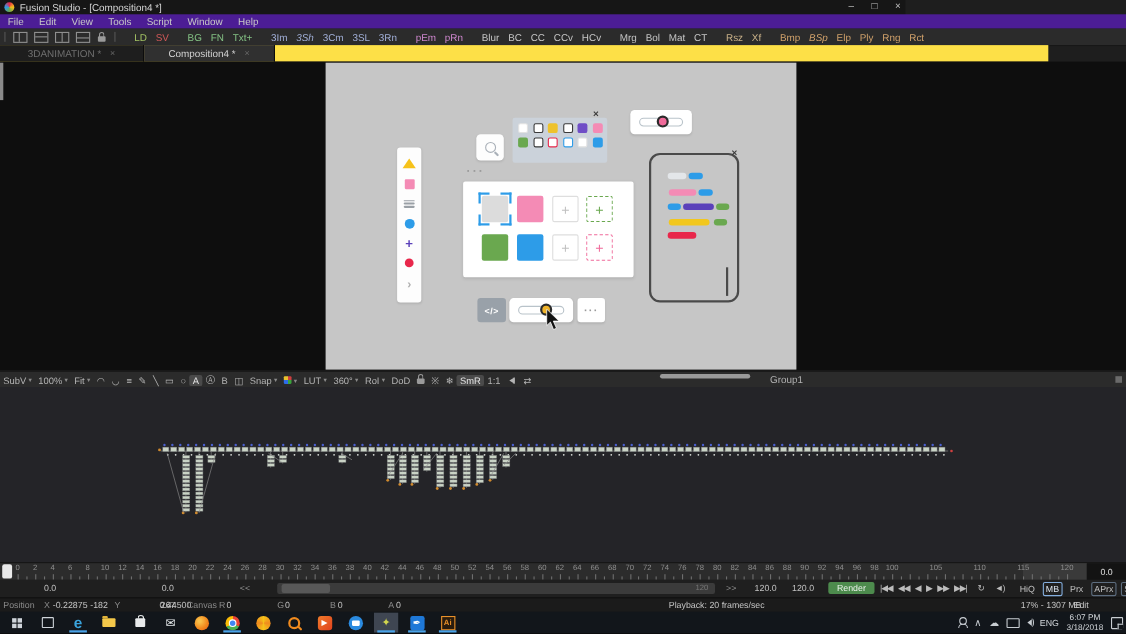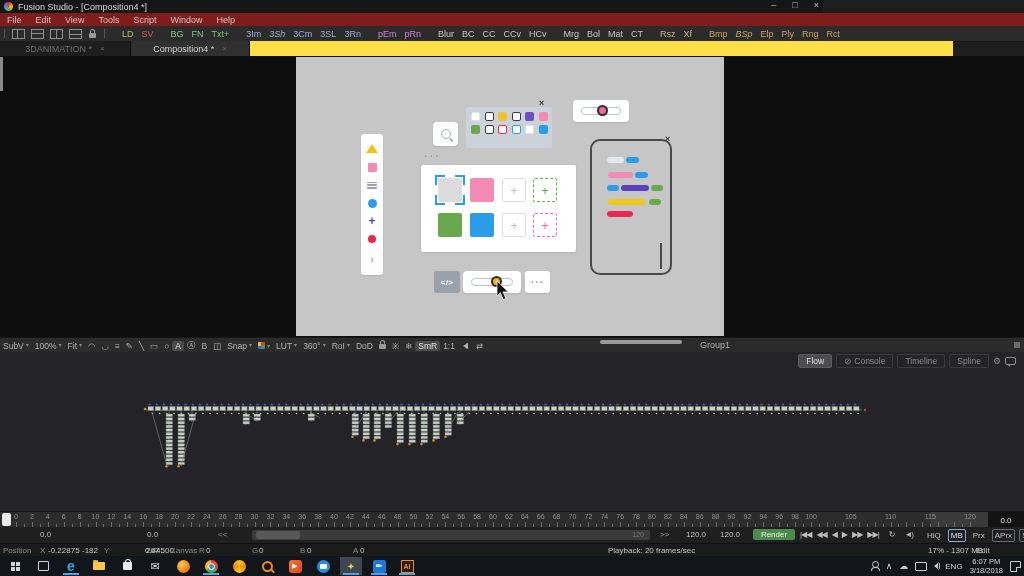--- a/index.html
+++ b/index.html
@@ -5,21 +5,21 @@
   html,body{margin:0;padding:0;background:#000;}
   #root{position:relative;width:1024px;height:576px;background:#1e1e1e;overflow:hidden;
         font-family:"Liberation Sans",sans-serif;color:#c8c8c8;-webkit-font-smoothing:antialiased;}
   .abs{position:absolute;}
   
   .titlebar{left:0;top:0;width:823px;height:13px;background:#161616;display:flex;align-items:center;font-size:9px;color:#d6d6d6;}
   .app-icon{width:9px;height:9px;border-radius:50%;margin:0 5px 0 4px;
     background:conic-gradient(#e8274b,#f6c21a,#6aa84f,#2d9ce8,#e8274b);}
   .win-controls{position:absolute;right:4px;top:0;display:flex;gap:16px;font-size:9px;color:#c0c0c0;}
   .win-controls span{cursor:default;}
-  .menubar{left:0;top:13px;width:1024px;height:13px;background:#7f1d1d;display:flex;align-items:center;font-size:9px;border-bottom:1px solid #1a1a1a;}
+  .menubar{left:0;top:13px;width:1024px;height:13px;background:#4c1d95;display:flex;align-items:center;font-size:9px;border-bottom:1px solid #1a1a1a;}
   .menu-item{padding:0 7px;color:#c8c8c8;}
   .toolbar{left:0;top:26px;width:1024px;height:15px;background:#2b2b2b;display:flex;align-items:center;font-size:9px;border-bottom:1px solid #161616;}
   .tsep{width:1px;height:9px;background:#555;margin:0 4px;}
   .wicon{width:11px;height:8px;border:1px solid #8f8f8f;margin:0 3px;position:relative;}
   .wicon::before{content:"";position:absolute;background:#8f8f8f;}
   .wicon.w1::before{left:4px;top:0;width:1px;height:8px;}
   .wicon.w2::before{left:0;top:3px;width:11px;height:1px;box-shadow:0 0 0 0 #8f8f8f;}
   .wicon.w3::before{left:5px;top:0;width:1px;height:8px;box-shadow:-3px 3px 0 3px rgba(143,143,143,0);}
   .wicon.w4::before{left:0;top:4px;width:11px;height:1px;}
   .ico-lock{width:7px;height:5px;background:#9a9a9a;border-radius:1px;position:relative;margin:3px 4px 0 4px;}
@@ -845,37 +845,20 @@
         <rect x="457" y="69.39999999999998" width="6.5" height="2.6" fill="#c9d3c5" stroke="#77797a" stroke-width="0.4"></rect>
         <line x1="152" y1="60" x2="167" y2="114" stroke="#8a8a8a" stroke-width="0.6"></line>
         <line x1="181" y1="114" x2="196" y2="60" stroke="#8a8a8a" stroke-width="0.6"></line>
         <line x1="244" y1="60" x2="256" y2="68" stroke="#8a8a8a" stroke-width="0.6"></line>
         <line x1="310" y1="60" x2="320" y2="66" stroke="#8a8a8a" stroke-width="0.6"></line>
         <line x1="352" y1="82" x2="366" y2="60" stroke="#8a8a8a" stroke-width="0.6"></line>
         <line x1="386" y1="74" x2="397" y2="60" stroke="#8a8a8a" stroke-width="0.6"></line>
         <line x1="446" y1="81" x2="458" y2="60" stroke="#8a8a8a" stroke-width="0.6"></line>
         <line x1="458" y1="71" x2="469" y2="60" stroke="#8a8a8a" stroke-width="0.6"></line>
       </svg>
-    <div class="flowtabs" id="flowtabs">
-        <div class="ftab active">
-          <span>Flow</span>
-        </div>
-        <div class="ftab">
-          <span>⊘</span>
-          <span>Console</span>
-        </div>
-        <div class="ftab">
-          <span>Timeline</span>
-        </div>
-        <div class="ftab">
-          <span>Spline</span>
-        </div>
-        <div style="font-size: 9px;">⚙</div>
-        <div class="bubble"></div>
-      </div>
   </div>
 
   <div class="abs ruler" id="ruler">
     <div class="range-hl"></div>
     <div class="playhead"></div>
     <div class="rvalbox">0.0</div>
   <div class="rtick" style="left: 16px; height: 5px;"></div>
       <div class="rtick" style="left: 23.95px; height: 3px;"></div>
       <div class="rtick" style="left: 31.9px; height: 5px;"></div>
       <div class="rtick" style="left: 39.85px; height: 3px;"></div>

